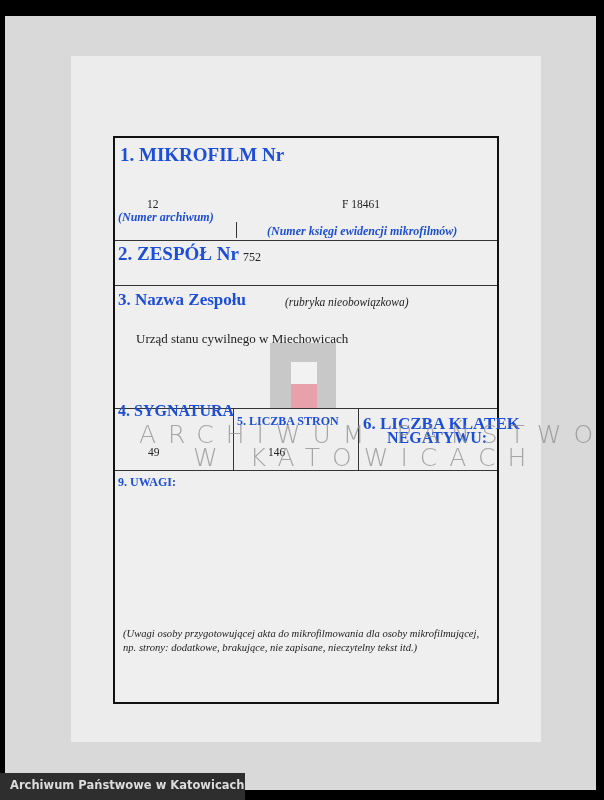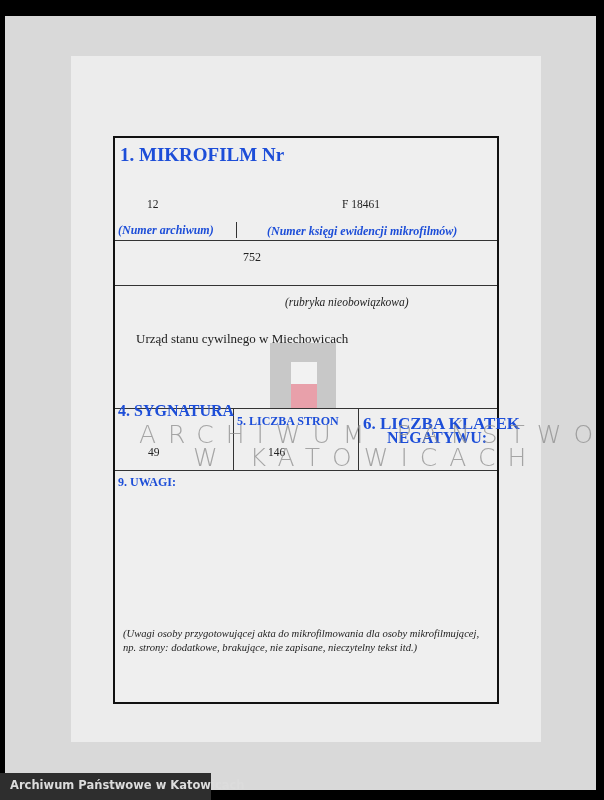--- a/index.html
+++ b/index.html
@@ -9,42 +9,44 @@
   .form { position:absolute; left:113px; top:136px; width:386px; height:568px; border:2px solid #111; box-sizing:border-box; background:#efefef; }
   .hline { position:absolute; left:0; right:0; height:0; border-top:1.5px solid #333; }
   .vline { position:absolute; width:0; border-left:1.5px solid #333; }
   .b { font-weight:bold; color:#1d4ed8; position:absolute; white-space:nowrap; }
   .t { color:#222; position:absolute; white-space:nowrap; }
   .i { font-style:italic; }
   .wm-block { position:absolute; left:270px; top:343px; width:66px; height:65px; background:#c8c8c8; }
   .wm-white { position:absolute; left:291px; top:362px; width:26px; height:22px; background:#f2f2f2; }
   .wm-red { position:absolute; left:291px; top:384px; width:26px; height:24px; background:#e8a0aa; }
   .wm-text { position:absolute; font-family:"DejaVu Sans", sans-serif; color:rgba(140,140,140,0.75); font-size:25px; letter-spacing:12px; white-space:nowrap; font-weight:300; }
-  .caption { position:absolute; left:0; top:773px; width:211px; height:27px; background:#2e2e2e; }
+  .caption { position:absolute; left:0; top:773px; width:245px; height:27px; background:#2e2e2e; }
   .caption span { position:absolute; left:10px; top:5px; color:#dcdcdc; font-family:"DejaVu Sans", sans-serif; font-weight:bold; font-size:11.5px; white-space:nowrap; }
 </style>
 </head>
 <body>
 
 <div class="card"></div>
 <div class="page"></div>
 
 <div class="form">
 
   <div class="b" style="left:5px; top:6px; font-size:19px;">1. MIKROFILM  Nr</div>
   <div class="t" style="left:32px; top:60px; font-size:11.5px;">12</div>
   <div class="t" style="left:227px; top:60px; font-size:11.5px;">F 18461</div>
-  <div class="b i" style="left:3px; top:85px; font-size:12px;">(Numer archiwum)</div>
+  <div class="b i" style="left:3px; top:72px; font-size:12px;">(Numer archiwum)</div>
   <div class="vline" style="left:121px; top:84px; height:16px;"></div>
   <div class="b i" style="left:152px; top:86px; font-size:12px;">(Numer księgi ewidencji mikrofilmów)</div>
   <div class="hline" style="top:102px;"></div>
 
+  <div class="b" style="left:3px; top:105px; font-size:19px;">2. ZESPÓŁ  Nr</div>
   <div class="t" style="left:128px; top:112px; font-size:12px;">752</div>
   <div class="hline" style="top:147px;"></div>
 
+  <div class="b" style="left:3px; top:152px; font-size:17px;">3. Nazwa Zespołu</div>
   <div class="t i" style="left:170px; top:158px; font-size:11.5px;">(rubryka nieobowiązkowa)</div>
   <div class="t" style="left:21px; top:193px; font-size:13px;">Urząd stanu cywilnego w Miechowicach</div>
   <div class="hline" style="top:270px;"></div>
 
   <div class="vline" style="left:118px; top:270px; height:62px;"></div>
   <div class="vline" style="left:243px; top:270px; height:62px;"></div>
   <div class="b" style="left:3px; top:264px; font-size:16px;">4. SYGNATURA</div>
   <div class="t" style="left:33px; top:308px; font-size:11.5px;">49</div>
   <div class="b" style="left:122px; top:276px; font-size:12px;">5. LICZBA  STRON</div>
   <div class="t" style="left:153px; top:308px; font-size:11.5px;">146</div>

